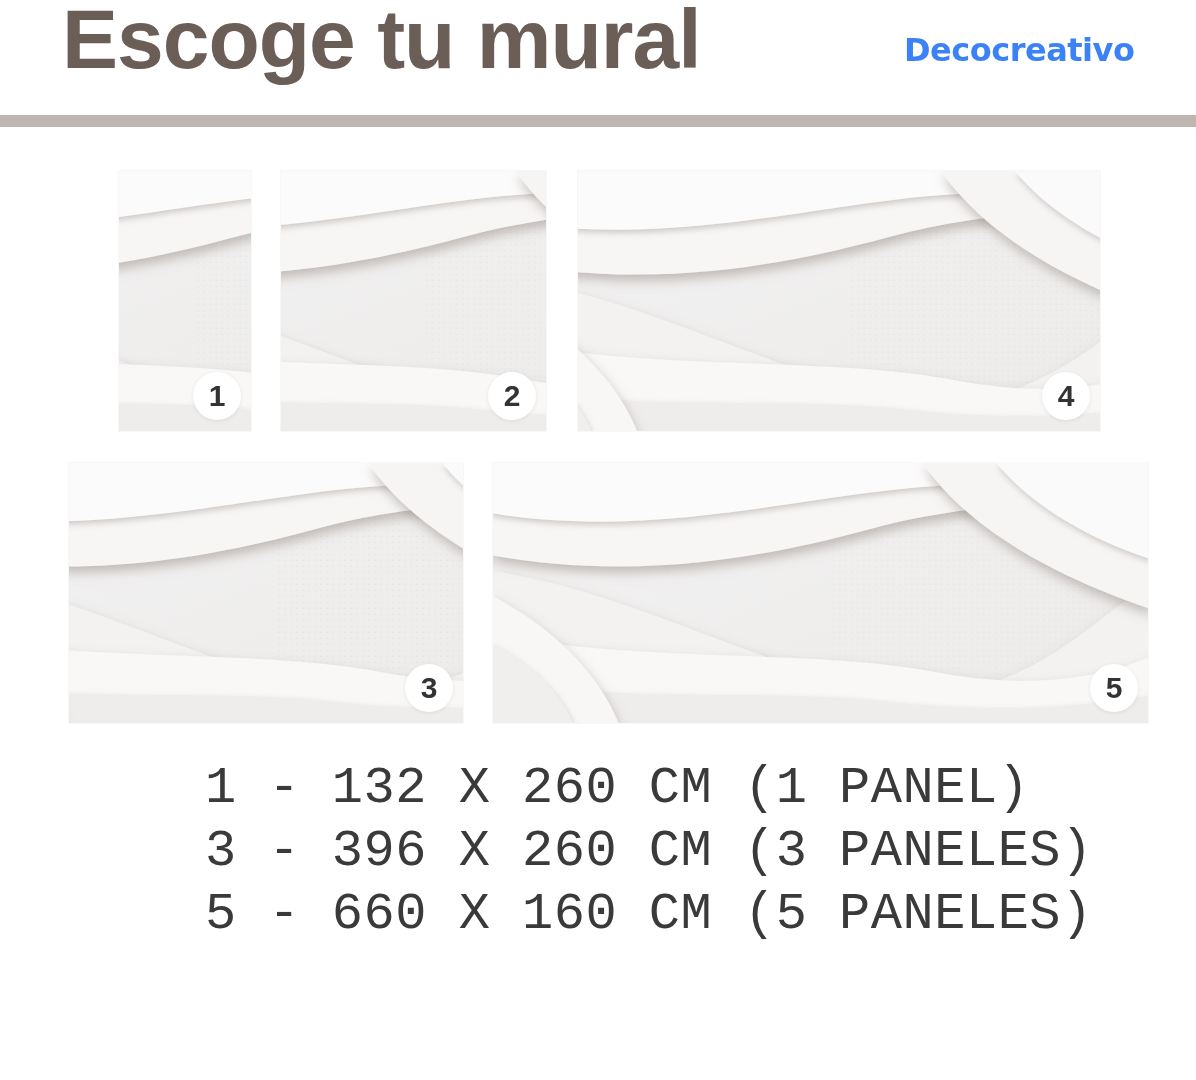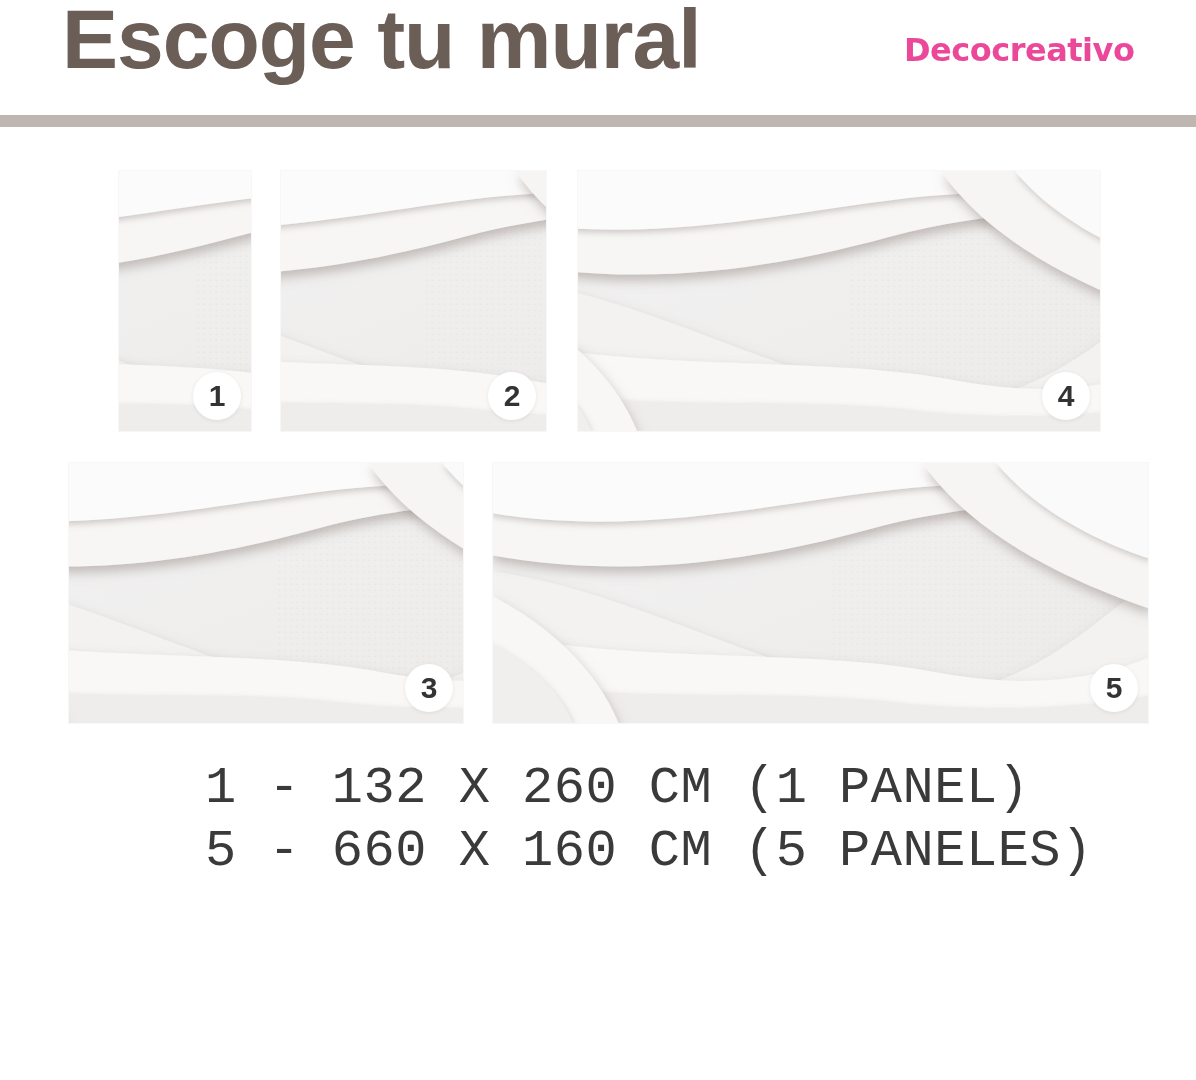--- a/index.html
+++ b/index.html
@@ -26,21 +26,21 @@
     white-space: nowrap;
   }
   .brand {
     position: absolute;
     left: 904px;
     top: 31px;
     font-family: "DejaVu Sans", sans-serif;
     font-weight: bold;
     font-size: 32px;
     letter-spacing: -0.5px;
-    color: #ec4899;
+    color: #3b82f6;
     white-space: nowrap;
   }
   .divider {
     position: absolute;
     left: 0;
     top: 115px;
     width: 1196px;
     height: 12px;
     background: #bfb5b1;
   }
@@ -164,16 +164,17 @@
 
   <div class="mural m5">
     <svg class="art" viewBox="0 0 660 260" preserveAspectRatio="xMidYMid slice">
         <use href="#wave-art"></use>
       </svg>
     <div class="badge">5</div>
   </div>
 
   <div class="size-list">
     <div class="size-line">1 - 132 X 260 CM (1 PANEL)</div>
+    <div class="size-line">3 - 396 X 260 CM (3 PANELES)</div>
     <div class="size-line">5 - 660 X 160 CM (5 PANELES)</div>
   </div>
 
 </div>
 
 </body></html>

